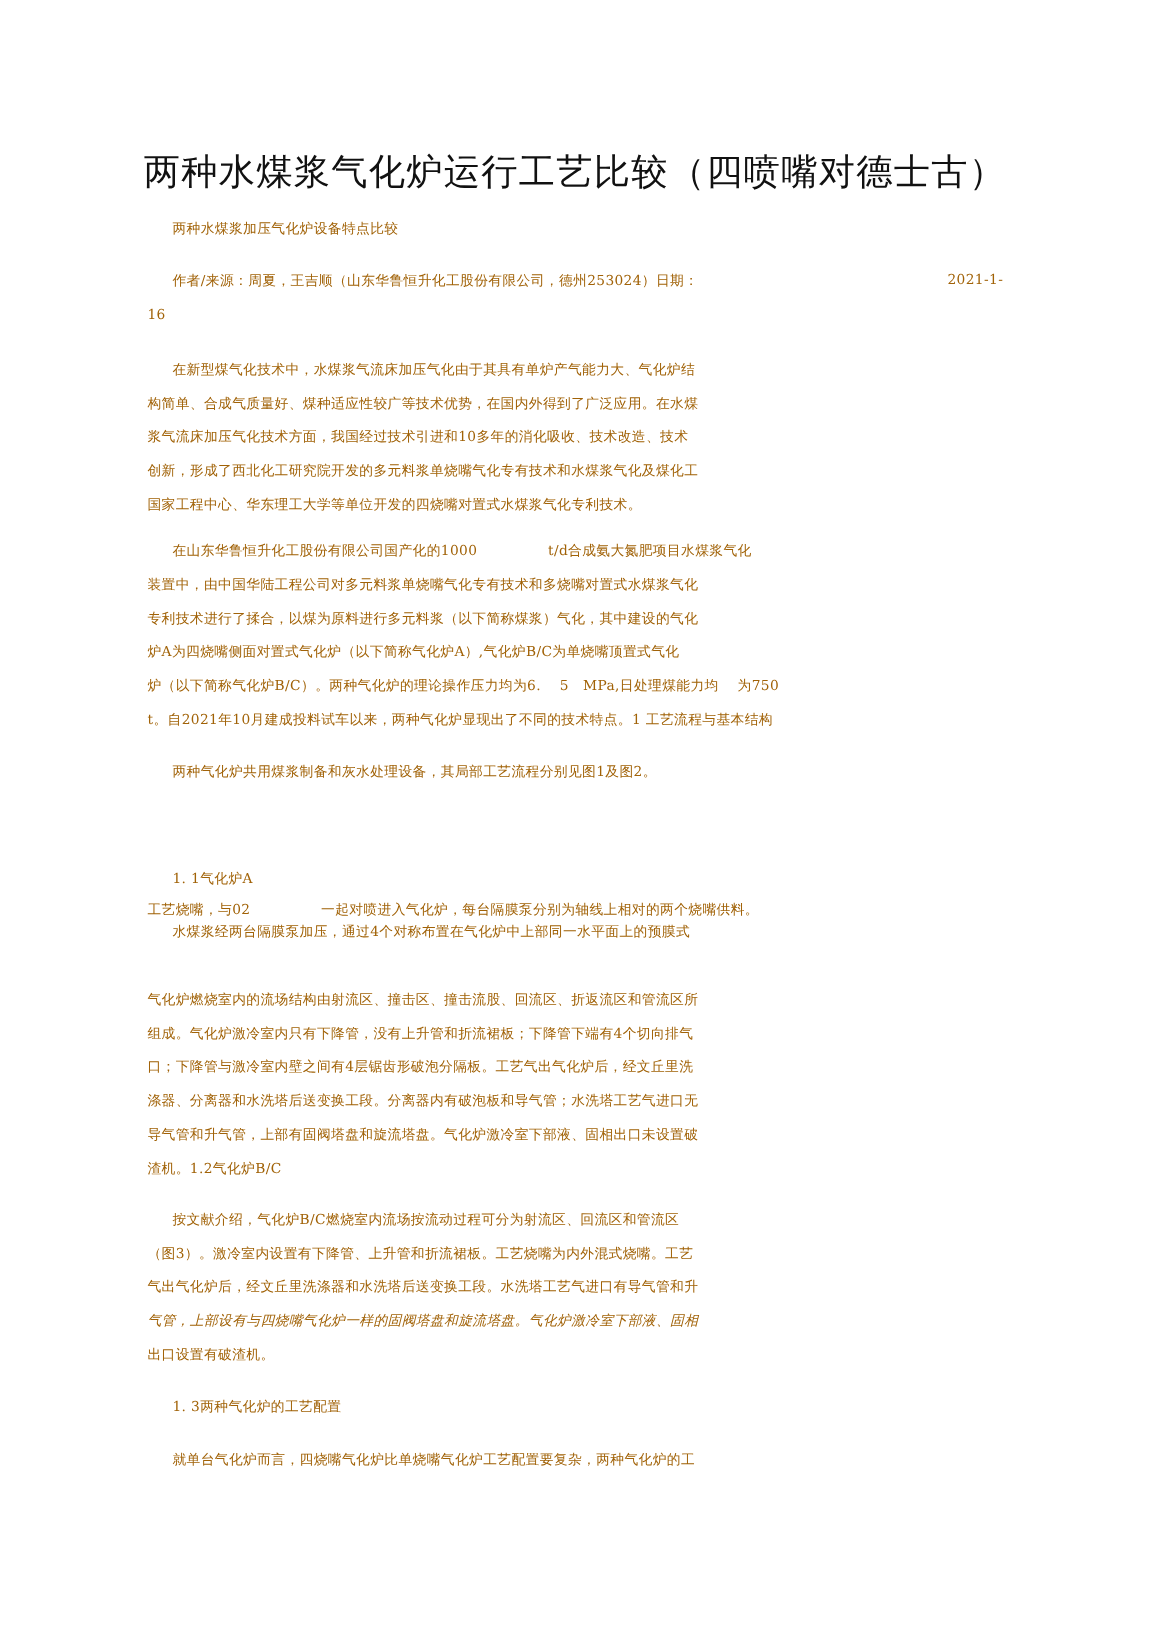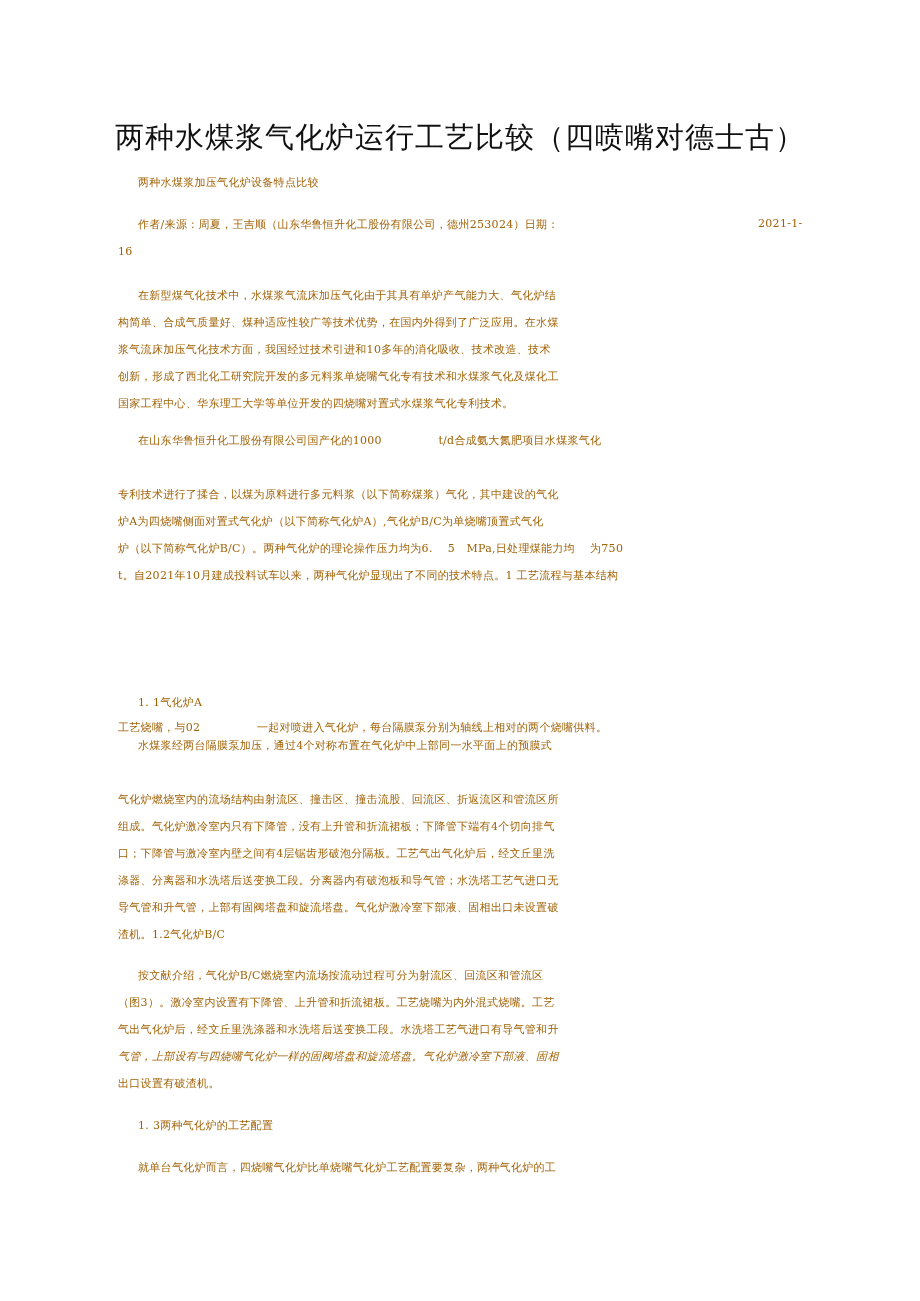--- a/index.html
+++ b/index.html
@@ -27,25 +27,27 @@
   <div class="line" style="left:758px; top:217px;">2021-1-</div>
   <div class="line" style="left:118px; top:245px;">16</div>
 
   <div class="line" style="left:138px; top:288px;">在新型煤气化技术中，水煤浆气流床加压气化由于其具有单炉产气能力大、气化炉结</div>
   <div class="line" style="left:118px; top:315px;">构简单、合成气质量好、煤种适应性较广等技术优势，在国内外得到了广泛应用。在水煤</div>
   <div class="line" style="left:118px; top:342px;">浆气流床加压气化技术方面，我国经过技术引进和10多年的消化吸收、技术改造、技术</div>
   <div class="line" style="left:118px; top:369px;">创新，形成了西北化工研究院开发的多元料浆单烧嘴气化专有技术和水煤浆气化及煤化工</div>
   <div class="line" style="left:118px; top:396px;">国家工程中心、华东理工大学等单位开发的四烧嘴对置式水煤浆气化专利技术。</div>
 
   <div class="line" style="left:138px; top:433px;">在山东华鲁恒升化工股份有限公司国产化的1000　　　　　t/d合成氨大氮肥项目水煤浆气化</div>
+  <div class="line" style="left:118px; top:460px;">装置中，由中国华陆工程公司对多元料浆单烧嘴气化专有技术和多烧嘴对置式水煤浆气化</div>
   <div class="line" style="left:118px; top:487px;">专利技术进行了揉合，以煤为原料进行多元料浆（以下简称煤浆）气化，其中建设的气化</div>
   <div class="line" style="left:118px; top:514px;">炉A为四烧嘴侧面对置式气化炉（以下简称气化炉A）,气化炉B/C为单烧嘴顶置式气化</div>
   <div class="line" style="left:118px; top:541px;">炉（以下简称气化炉B/C）。两种气化炉的理论操作压力均为6.　 5　MPa,日处理煤能力均　 为750</div>
   <div class="line" style="left:118px; top:568px;">t。自2021年10月建成投料试车以来，两种气化炉显现出了不同的技术特点。1 工艺流程与基本结构</div>
 
+  <div class="line" style="left:138px; top:610px;">两种气化炉共用煤浆制备和灰水处理设备，其局部工艺流程分别见图1及图2。</div>
 
   <div class="line" style="left:138px; top:695px;">1. 1气化炉A</div>
 
   <div class="line" style="left:138px; top:738px;">水煤浆经两台隔膜泵加压，通过4个对称布置在气化炉中上部同一水平面上的预膜式</div>
   <div class="line" style="left:118px; top:720px;">工艺烧嘴，与02　　　　　一起对喷进入气化炉，每台隔膜泵分别为轴线上相对的两个烧嘴供料。</div>
   <div class="line" style="left:118px; top:792px;">气化炉燃烧室内的流场结构由射流区、撞击区、撞击流股、回流区、折返流区和管流区所</div>
   <div class="line" style="left:118px; top:819px;">组成。气化炉激冷室内只有下降管，没有上升管和折流裙板；下降管下端有4个切向排气</div>
   <div class="line" style="left:118px; top:846px;">口；下降管与激冷室内壁之间有4层锯齿形破泡分隔板。工艺气出气化炉后，经文丘里洗</div>
   <div class="line" style="left:118px; top:873px;">涤器、分离器和水洗塔后送变换工段。分离器内有破泡板和导气管；水洗塔工艺气进口无</div>
   <div class="line" style="left:118px; top:900px;text-align:right;">导气管和升气管，上部有固阀塔盘和旋流塔盘。气化炉激冷室下部液、固相出口未设置破</div>

